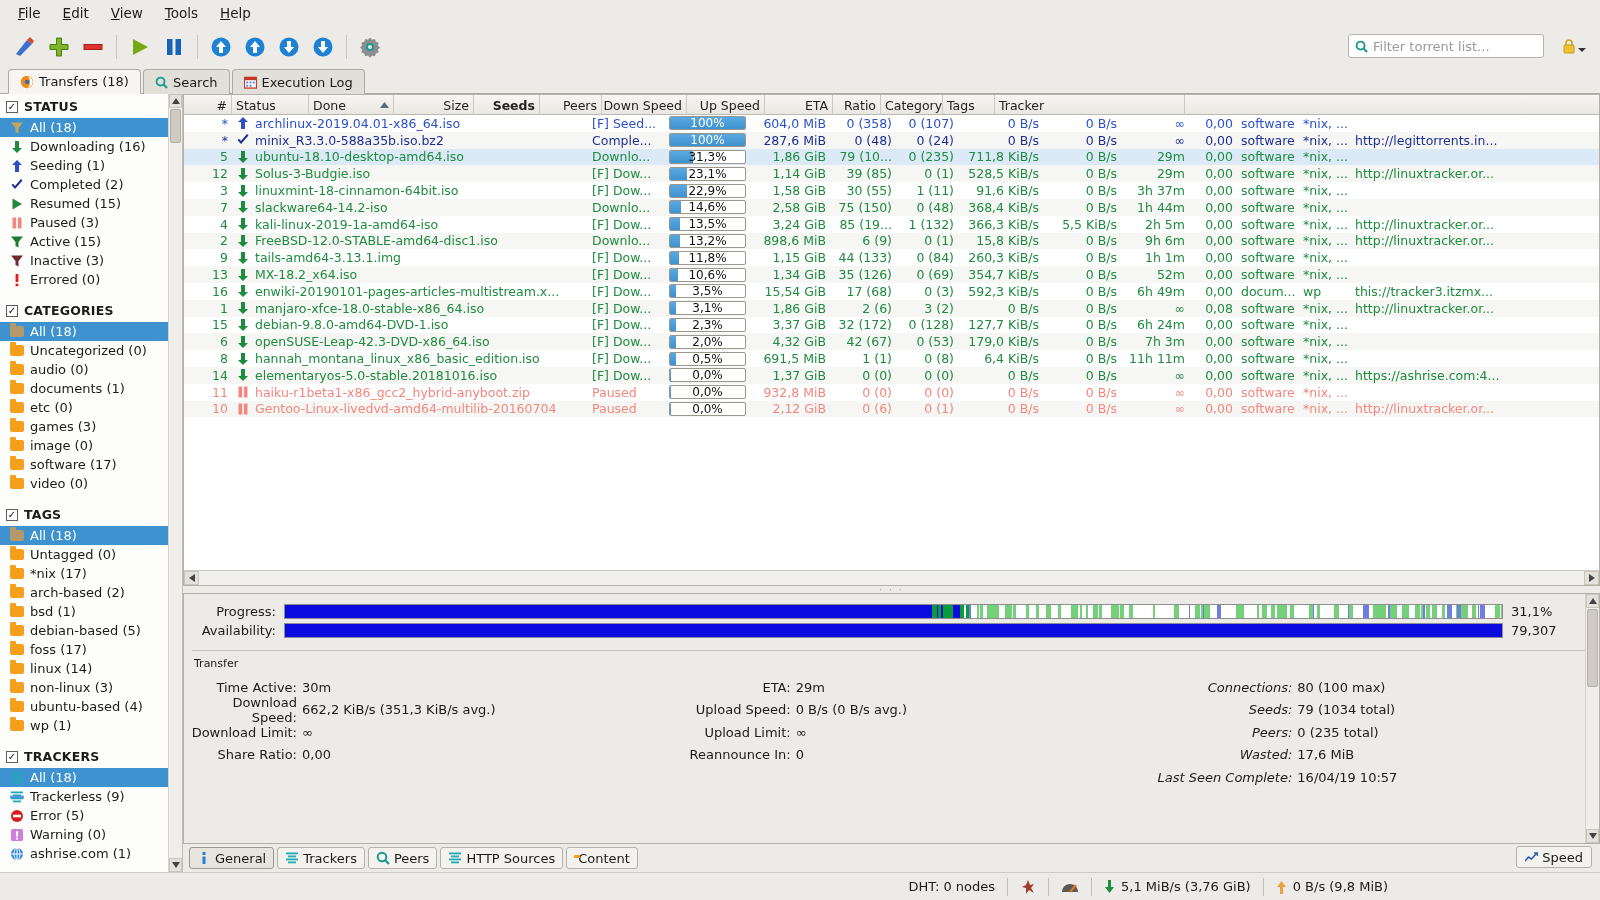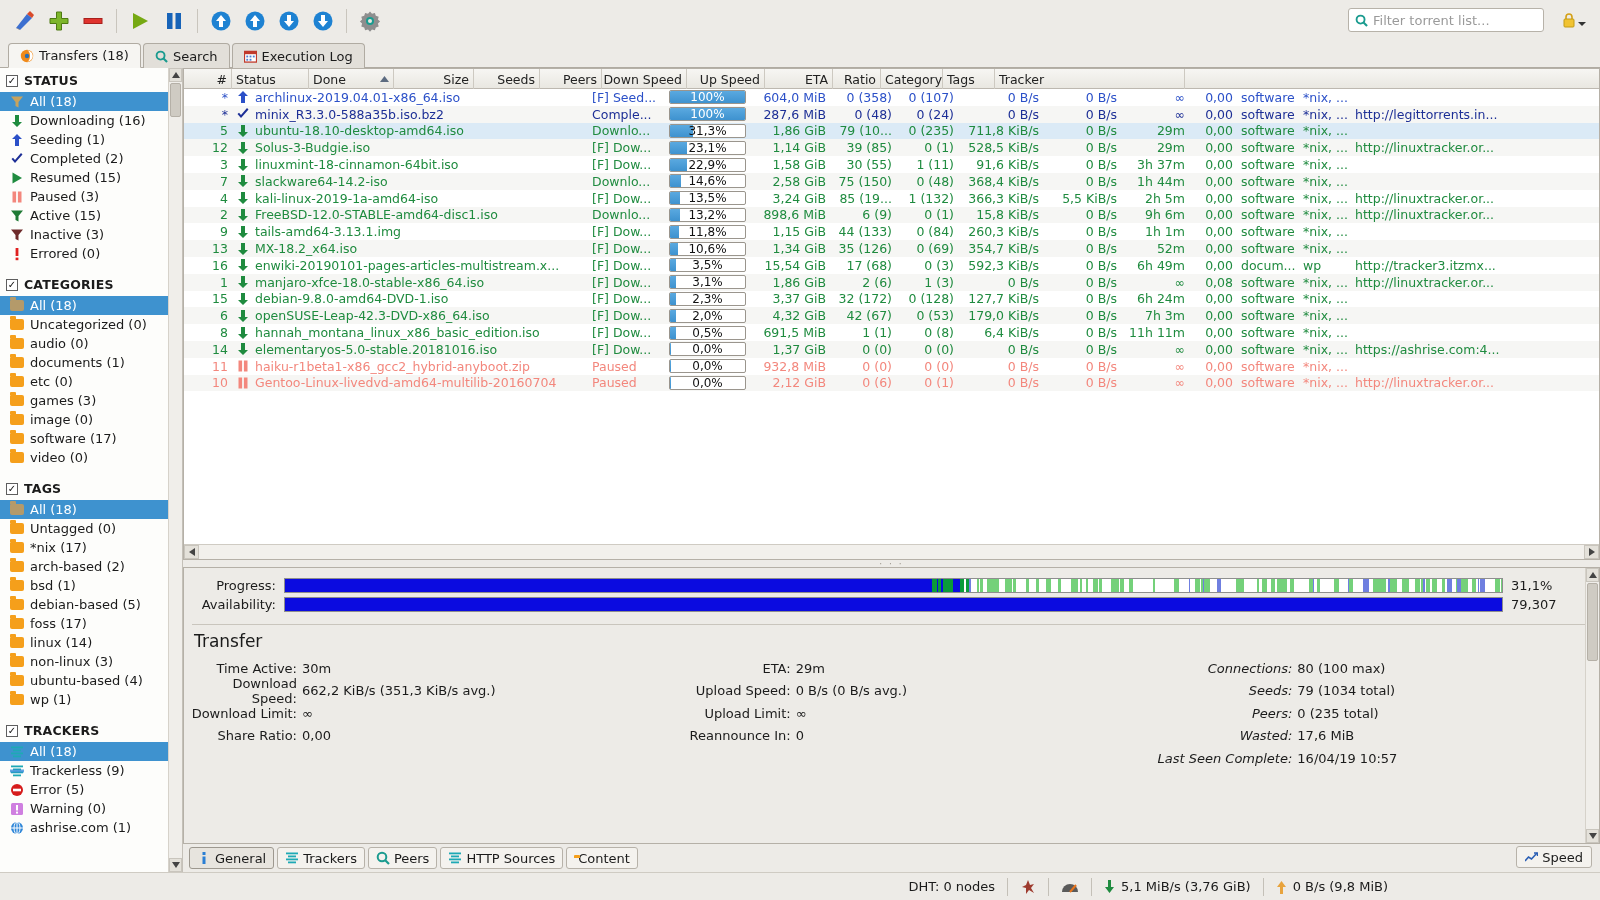--- a/index.html
+++ b/index.html
@@ -96,21 +96,21 @@
 
   
   .details { flex: 1 1 auto; display: flex; flex-direction: column; border: 1px solid #b5b0a7; background: #edebe7; min-height: 0; position: relative; overflow: hidden; }
   .dpanel { flex: 1 1 auto; padding: 8px 0 0 0; overflow: hidden; position: relative; }
   .barsrow { display: flex; align-items: center; gap: 8px; padding: 2px 26px 2px 0; }
   .barlabel { width: 92px; text-align: right; font-size: 13px; flex: 0 0 92px; }
   .bigbar { flex: 1 1 auto; height: 15px; border: 1px solid #8e8e8e; background: #fff; position: relative; overflow: hidden; }
   .bigbar .solid { position: absolute; left: 0; top: 0; bottom: 0; background: #0b0be0; }
   .barval { width: 62px; font-size: 13px; flex: 0 0 62px; }
   .hrline { height: 1px; background: #c9c5bd; margin: 10px 8px 0 8px; }
-  .sect-title { font-size: 17px; padding: 6px 0 4px 10px; }
+  .sect-title { font-size: 11px; padding: 6px 0 4px 10px; }
   .grid3 { display: flex; padding: 2px 0 0 0; }
   .gcol { flex: 1 1 0; }
   .kv { display: flex; height: 22.5px; align-items: center; font-size: 13px; }
   .kv .k { text-align: right; padding-right: 5px; color: #1b1b1b; }
   .kv .v { color: #1b1b1b; }
   .gcol.c1 .k { width: 118px; flex: 0 0 118px; }
   .gcol.c2 .k { width: 140px; flex: 0 0 140px; }
   .gcol.c3 .k { width: 170px; flex: 0 0 170px; font-style: italic; }
   .d-scroll { position: absolute; right: 0; top: 0; width: 14px; height: 100%; background: #f0eeea; border-left: 1px solid #d6d2ca; }
   .d-scroll .arw { height: 14px; display: flex; align-items: center; justify-content: center; background: #e4e1da; border: 1px solid #c9c5bd; }
@@ -130,20 +130,27 @@
       justify-content: flex-end; gap: 0; padding-right: 200px; font-size: 13px; }
   .sb-cell { display: flex; align-items: center; gap: 6px; padding: 0 12px; height: 20px; }
   .sb-div { width: 1px; height: 18px; background: #c4c0b8; }
   svg { display: block; }
 </style>
 </head>
 <body>
 
 <div id="app">
 
+  <div class="menubar">
+    <div class="mi"><u>F</u><span></span>ile</div>
+    <div class="mi"><u>E</u>dit</div>
+    <div class="mi"><u>V</u>iew</div>
+    <div class="mi"><u>T</u>ools</div>
+    <div class="mi"><u>H</u>elp</div>
+  </div>
 
   <div class="toolbar">
     <div class="tbtn">
       <svg width="24" height="24" viewBox="0 0 24 24">
         <path d="M3 19 L14 5 L19 9 L7 21 Z" fill="#3c6fd0"></path>
         <path d="M14 5 L19 9 L21 6 L17 2 Z" fill="#d94a2a"></path>
         <path d="M3 19 L6 20 L7 21 Z" fill="#e8a33d"></path>
       </svg>
     </div>
     <div class="tbtn">
@@ -563,21 +570,21 @@
               <span>Done</span>
               <span style="margin-left:auto">
                 <svg width="9" height="6" viewBox="0 0 9 6">
                   <path d="M4.5 0 L9 6 L0 6 Z" fill="#5c6b80"></path>
                 </svg>
               </span>
             </div>
             <div class="th r" style="width: 80px; flex: 0 0 80px;">
               <span>Size</span>
             </div>
-            <div class="th r" style="width: 66px; flex: 0 0 66px;">
+            <div class="th r" style="width: 66px; flex: 0 0 66px; font-weight: bold;">
               <span>Seeds</span>
             </div>
             <div class="th r" style="width: 62px; flex: 0 0 62px;">
               <span>Peers</span>
             </div>
             <div class="th r" style="width: 85px; flex: 0 0 85px;">
               <span>Down Speed</span>
             </div>
             <div class="th r" style="width: 78px; flex: 0 0 78px;">
               <span>Up Speed</span>
@@ -1183,21 +1190,21 @@
               <div class="cell r c-green" style="width:48px;flex:0 0 48px">
                 <span>0,00</span>
               </div>
               <div class="cell c-green" style="width:62px;flex:0 0 62px">
                 <span>docum...</span>
               </div>
               <div class="cell c-green" style="width:52px;flex:0 0 52px">
                 <span>wp</span>
               </div>
               <div class="cell c-green" style="width:190px;flex:0 0 190px">
-                <span>http://tracker3.itzmx...</span>
+                <span>this://tracker3.itzmx...</span>
               </div>
             </div>
             <div class="row alt">
               <div class="cell r c-green" style="width:48px;flex:0 0 48px">
                 <span>1</span>
               </div>
               <div class="cell c-green" style="width:356px;flex:0 0 356px">
                 <span class="namecell">
                   <span>
                     <svg width="14" height="14" viewBox="0 0 14 14">
@@ -1216,21 +1223,21 @@
                   <div class="lbl">3,1%</div>
                 </div>
               </div>
               <div class="cell r c-green" style="width:80px;flex:0 0 80px">
                 <span>1,86 GiB</span>
               </div>
               <div class="cell r c-green" style="width:66px;flex:0 0 66px">
                 <span>2 (6)</span>
               </div>
               <div class="cell r c-green" style="width:62px;flex:0 0 62px">
-                <span>1 (3)</span>
+                <span>3 (2)</span>
               </div>
               <div class="cell r c-green" style="width:85px;flex:0 0 85px">
                 <span>0 B/s</span>
               </div>
               <div class="cell r c-green" style="width:78px;flex:0 0 78px">
                 <span>0 B/s</span>
               </div>
               <div class="cell r c-green" style="width:68px;flex:0 0 68px">
                 <span>∞</span>
               </div>

